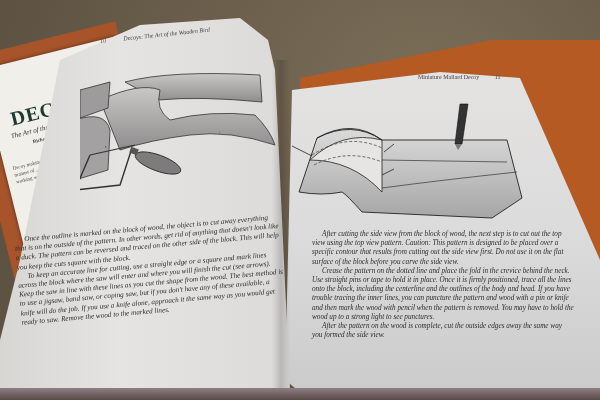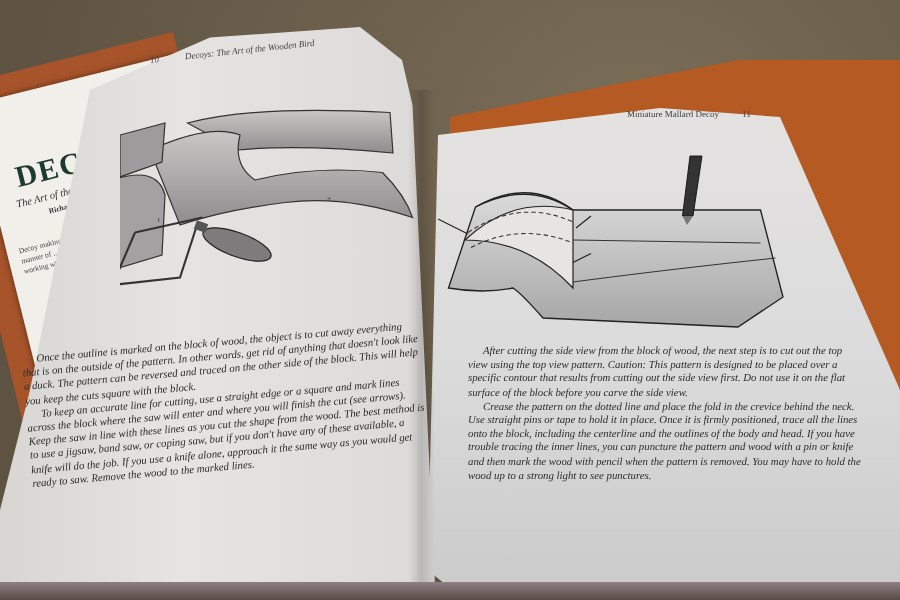--- a/index.html
+++ b/index.html
@@ -157,15 +157,16 @@
 </svg>
 
 <div class="text-block left-text">
   <p class="first">Once the outline is marked on the block of wood, the object is to cut away everything that is on the outside of the pattern. In other words, get rid of anything that doesn't look like a duck. The pattern can be reversed and traced on the other side of the block. This will help you keep the cuts square with the block.</p>
   <p>To keep an accurate line for cutting, use a straight edge or a square and mark lines across the block where the saw will enter and where you will finish the cut (see arrows). Keep the saw in line with these lines as you cut the shape from the wood. The best method is to use a jigsaw, band saw, or coping saw, but if you don't have any of these available, a knife will do the job. If you use a knife alone, approach it the same way as you would get ready to saw. Remove the wood to the marked lines.</p>
 </div>
 
 <div class="text-block right-text">
   <p class="first">After cutting the side view from the block of wood, the next step is to cut out the top view using the top view pattern. Caution: This pattern is designed to be placed over a specific contour that results from cutting out the side view first. Do not use it on the flat surface of the block before you carve the side view.</p>
   <p>Crease the pattern on the dotted line and place the fold in the crevice behind the neck. Use straight pins or tape to hold it in place. Once it is firmly positioned, trace all the lines onto the block, including the centerline and the outlines of the body and head. If you have trouble tracing the inner lines, you can puncture the pattern and wood with a pin or knife and then mark the wood with pencil when the pattern is removed. You may have to hold the wood up to a strong light to see punctures.</p>
+  <p>After the pattern on the wood is complete, cut the outside edges away the same way you formed the side view.</p>
 </div>
 
 <div class="page-bottom-edge"></div>
 
 </body></html>

